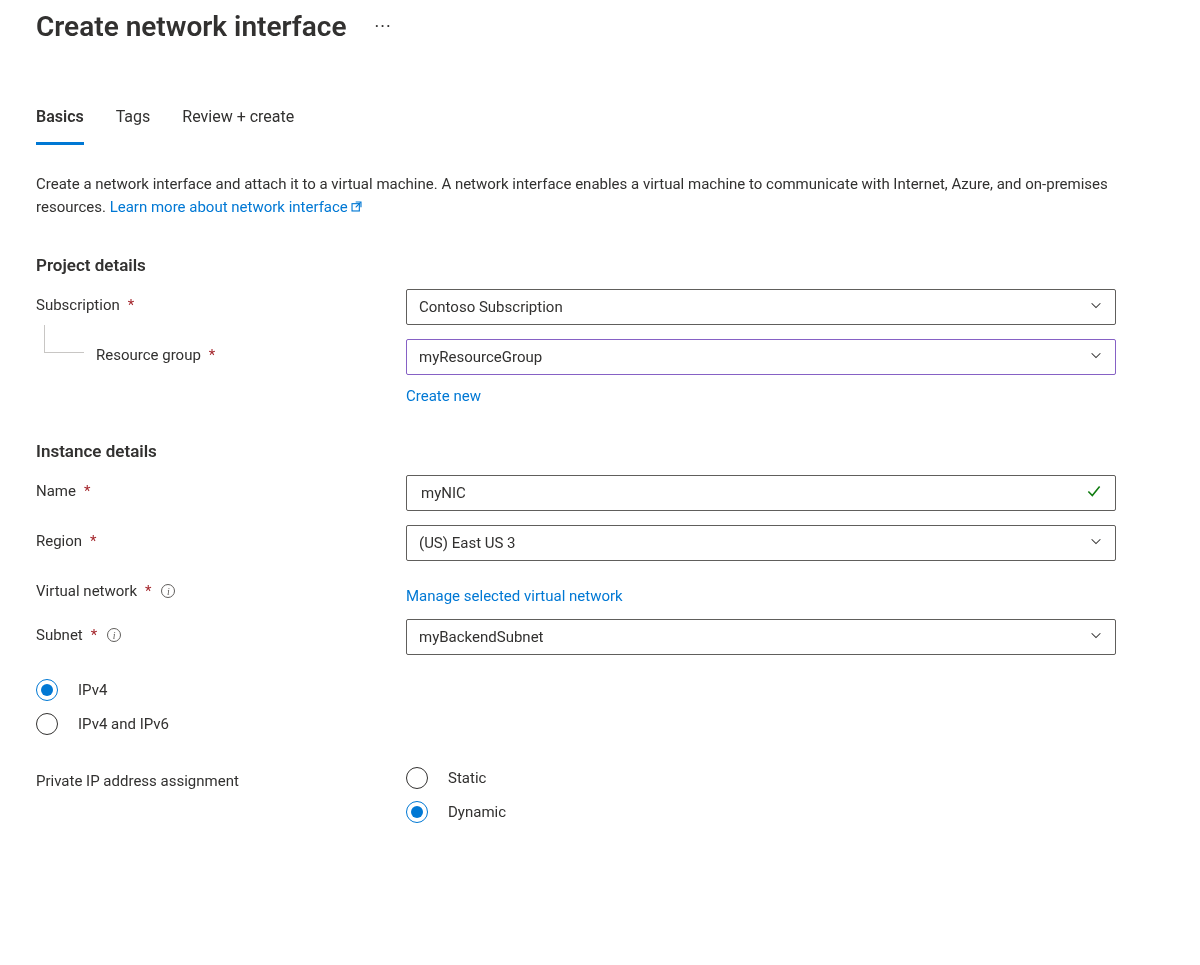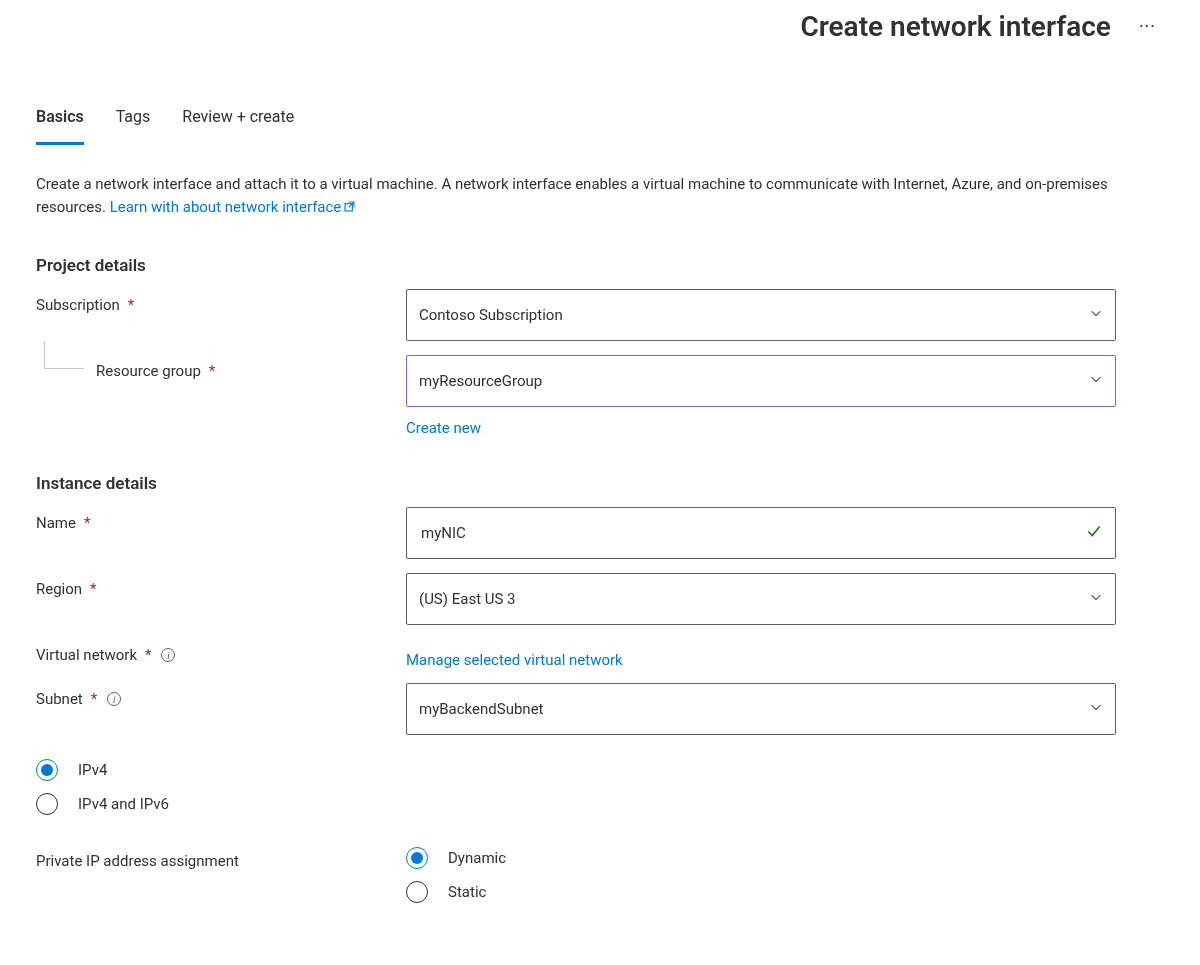--- a/index.html
+++ b/index.html
@@ -12,21 +12,20 @@
     font-size: 14px;
   }
   .page {
     width: 1200px;
     padding: 10px 36px 40px 36px;
   }
   .header-row {
     display: flex;
     align-items: center;
     gap: 20px;
-    justify-content: flex-end;
   }
   h1.page-title {
     font-size: 28px;
     font-weight: 600;
     margin: 0;
     color: #323130;
   }
   .ellipsis-btn {
     font-size: 18px;
     color: #323130;
@@ -118,21 +117,21 @@
     font-family: Georgia, serif;
     font-style: italic;
     cursor: pointer;
     margin-left: 4px;
   }
   .form-control-col {
     flex: 0 0 710px;
   }
   .select-box, .text-box {
     width: 100%;
-    height: 52px;
+    height: 36px;
     border: 1px solid #605e5c;
     border-radius: 2px;
     background: #fff;
     display: flex;
     align-items: center;
     padding: 0 12px;
     font-size: 15px;
     color: #323130;
     position: relative;
     cursor: pointer;
@@ -219,21 +218,21 @@
     <span class="ellipsis-btn">···</span>
   </div>
 
   <div class="tabs">
     <div class="tab active">Basics</div>
     <div class="tab">Tags</div>
     <div class="tab">Review + create</div>
   </div>
 
   <div class="intro">
-    <span>Create a network interface and attach it to a virtual machine. A network interface enables a virtual machine to communicate with Internet, Azure, and on-premises resources. </span><a class="link"><span>Learn with about network interface</span><span class="ext-icon">
+    <span>Create a network interface and attach it to a virtual machine. A network interface enables a virtual machine to communicate with Internet, Azure, and on-premises resources. </span><a class="link"><span>Learn more about network interface</span><span class="ext-icon">
       <svg class="ext-svg" viewBox="0 0 16 16" fill="none" stroke="#0078d4" stroke-width="1.4">
         <rect x="2.5" y="4.5" width="9" height="9"></rect>
         <path d="M7 2.5 H13.5 V9"></path>
         <path d="M13 3 L7 9"></path>
       </svg>
     </span></a>
   </div>
 
   <h2 class="section-title">Project details</h2>
 
@@ -353,24 +352,24 @@
     </div>
   </div>
 
   <div class="form-row" style="margin-top:18px;">
     <div class="form-label-col">
       <span>Private IP address assignment</span>
     </div>
     <div class="form-control-col">
       <div class="radio-group">
         <div class="radio-item">
+          <span class="radio-circle"></span>
+          <span class="radio-label">Static</span>
+        </div>
+        <div class="radio-item">
           <span class="radio-circle selected"></span>
           <span class="radio-label">Dynamic</span>
         </div>
-        <div class="radio-item">
-          <span class="radio-circle"></span>
-          <span class="radio-label">Static</span>
-        </div>
       </div>
     </div>
   </div>
 
 </div>
 
 </body></html>

